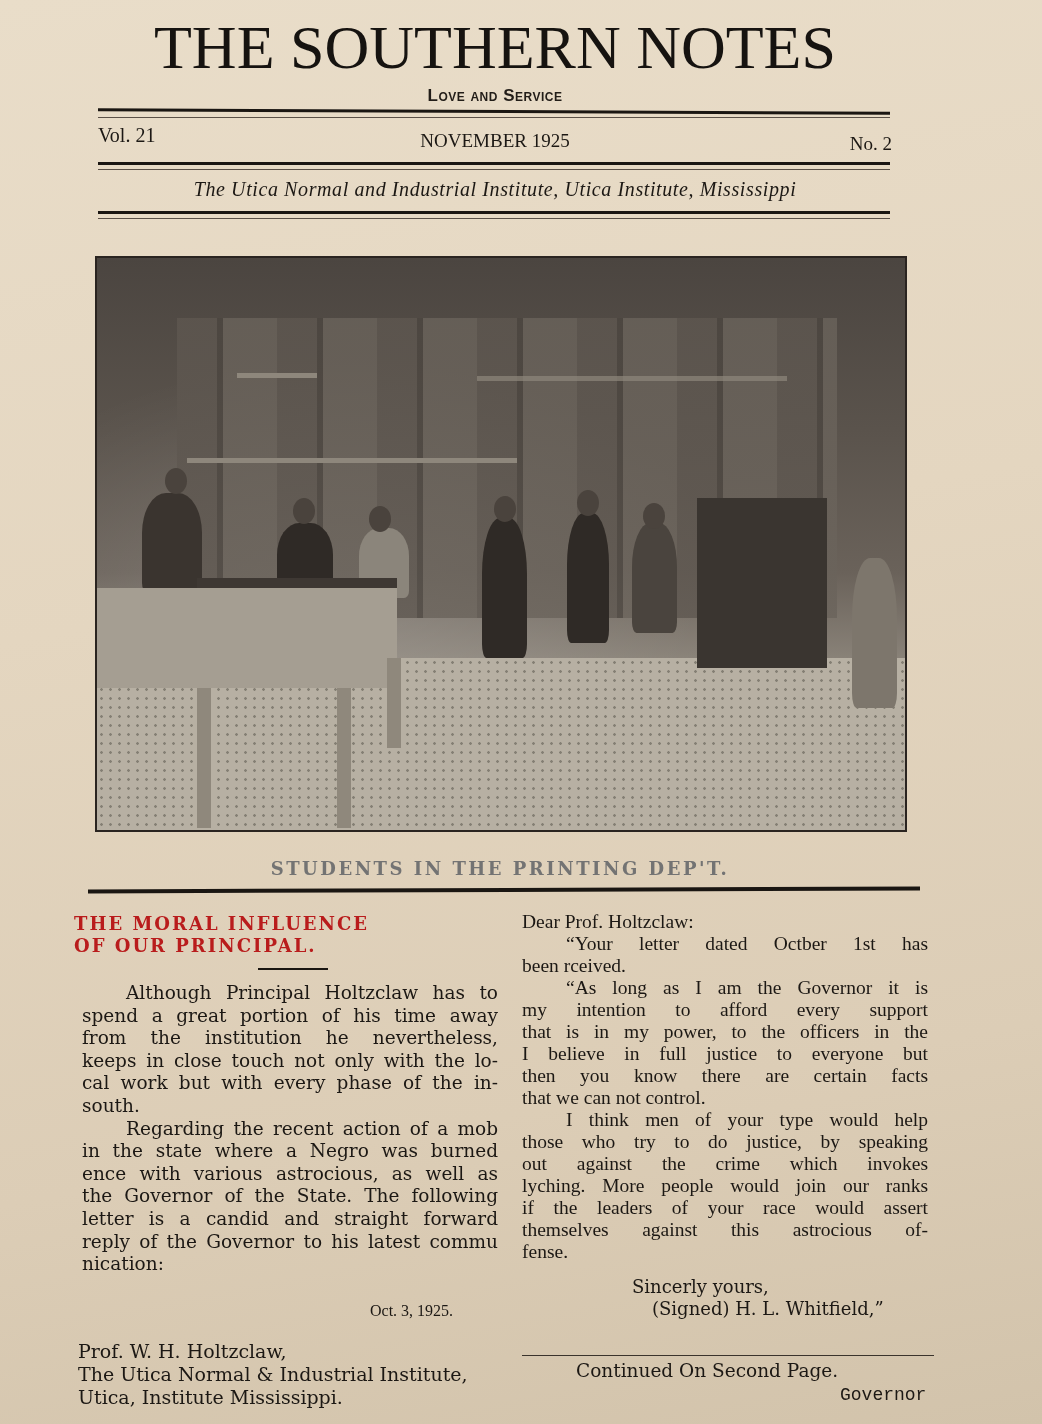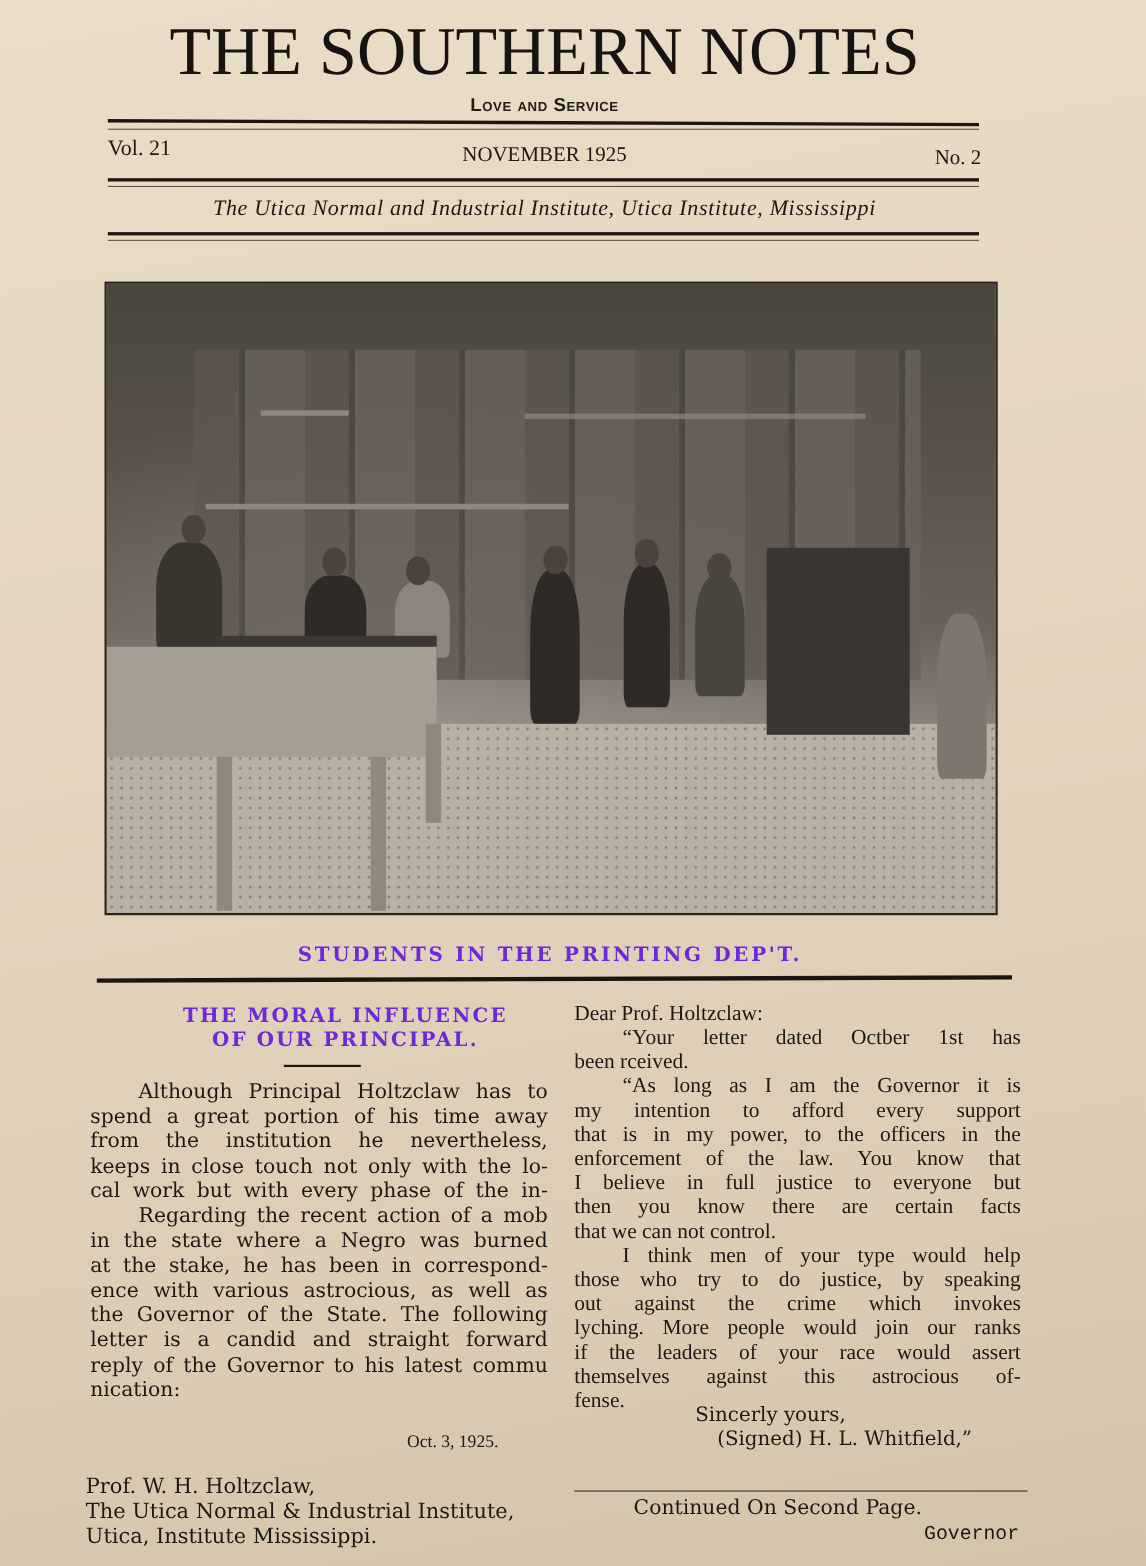--- a/index.html
+++ b/index.html
@@ -42,25 +42,25 @@
   .photo .floor { position: absolute; left: 0; top: 400px; width: 100%; height: 176px;
     background: radial-gradient(circle, rgba(40,36,30,0.35) 1px, transparent 1.6px) 0 0/9px 9px, #b7b0a3; }
   .photo .table { position: absolute; left: 0; top: 330px; width: 300px; height: 100px; background: #a59e92; }
   .photo .table-top { position: absolute; left: 100px; top: 320px; width: 200px; height: 30px; background: #3e3833; }
   .photo .leg { position: absolute; width: 14px; background: #8f887c; }
   .photo .person { position: absolute; border-radius: 40% 40% 10% 10%; background: #2f2a26; }
   .photo .head { position: absolute; width: 22px; height: 26px; border-radius: 50%; background: #4a433d; }
   .photo .machine { position: absolute; left: 600px; top: 240px; width: 130px; height: 170px; background: #3a3530; }
   .caption {
     left: 0; width: 1000px; top: 858px; text-align: center;
-    font-family: "DejaVu Serif", serif; font-weight: bold; font-size: 18px; letter-spacing: 2.5px; color: #6d28d9;
+    font-family: "DejaVu Serif", serif; font-weight: bold; font-size: 18px; letter-spacing: 2.5px; color: #737373;
   }
   .art-head {
-    left: 94px; width: 440px; text-align: center;
-    font-family: "DejaVu Serif", serif; font-weight: bold; font-size: 18px; letter-spacing: 2px; color: #6d28d9;
+    left: 74px; width: 440px; text-align: left;
+    font-family: "DejaVu Serif", serif; font-weight: bold; font-size: 18px; letter-spacing: 2px; color: #b91c1c;
   }
   .col-l { left: 82px; width: 416px; font-family: "DejaVu Serif", serif; font-size: 18.5px; line-height: 22.6px; }
   .col-r { left: 522px; width: 406px; font-family: "Liberation Serif", serif; font-size: 19.5px; line-height: 22px; }
   .line { display: block; white-space: nowrap; text-align: justify; text-align-last: justify; }
   .line.last { text-align-last: left; }
   .indent { padding-left: 44px; }
 </style>
 </head>
 <body>
 
@@ -110,23 +110,23 @@
 <div class="abs art-head" style="top:913px;">THE MORAL INFLUENCE</div>
 <div class="abs art-head" style="top:935px;">OF OUR PRINCIPAL.</div>
 <div class="abs" style="left:258px;top:968px;width:70px;height:2px;background:#1a1612;"></div>
 
 <div class="abs col-l" style="top:982px;">
   <span class="line indent">Although Principal Holtzclaw has to</span>
   <span class="line">spend a great portion of his time away</span>
   <span class="line">from the institution he nevertheless,</span>
   <span class="line">keeps in close touch not only with the lo-</span>
   <span class="line">cal work but with every phase of the in-</span>
+  <span class="line last">south.</span>
   <span class="line indent">Regarding the recent action of a mob</span>
   <span class="line">in the state where a Negro was burned</span>
-  <span class="line">at the stake, he has been in correspond-</span>
   <span class="line">ence with various astrocious, as well as</span>
   <span class="line">the Governor of the State. The following</span>
   <span class="line">letter is a candid and straight forward</span>
   <span class="line">reply of the Governor to his latest commu</span>
   <span class="line last">nication:</span>
 </div>
 <div class="abs" style="left:370px;top:1302px;font-family:'Liberation Serif',serif;font-size:16px;">Oct. 3, 1925.</div>
 
 <div class="abs" style="left:78px;top:1340px;width:440px;font-family:'DejaVu Serif',serif;font-size:19px;line-height:23px;">
   <span class="line last">Prof. W. H. Holtzclaw,</span>
@@ -134,21 +134,20 @@
   <span class="line last">Utica, Institute Mississippi.</span>
 </div>
 
 <div class="abs col-r" style="top:911px;">
   <span class="line last">Dear Prof. Holtzclaw:</span>
   <span class="line indent">“Your letter dated Octber 1st has</span>
   <span class="line last">been rceived.</span>
   <span class="line indent">“As long as I am the Governor it is</span>
   <span class="line">my intention to afford every support</span>
   <span class="line">that is in my power, to the officers in the</span>
-  <span class="line">enforcement of the law. You know that</span>
   <span class="line">I believe in full justice to everyone but</span>
   <span class="line">then you know there are certain facts</span>
   <span class="line last">that we can not control.</span>
   <span class="line indent">I think men of your type would help</span>
   <span class="line">those who try to do justice, by speaking</span>
   <span class="line">out against the crime which invokes</span>
   <span class="line">lyching. More people would join our ranks</span>
   <span class="line">if the leaders of your race would assert</span>
   <span class="line">themselves against this astrocious of-</span>
   <span class="line last">fense.</span>

